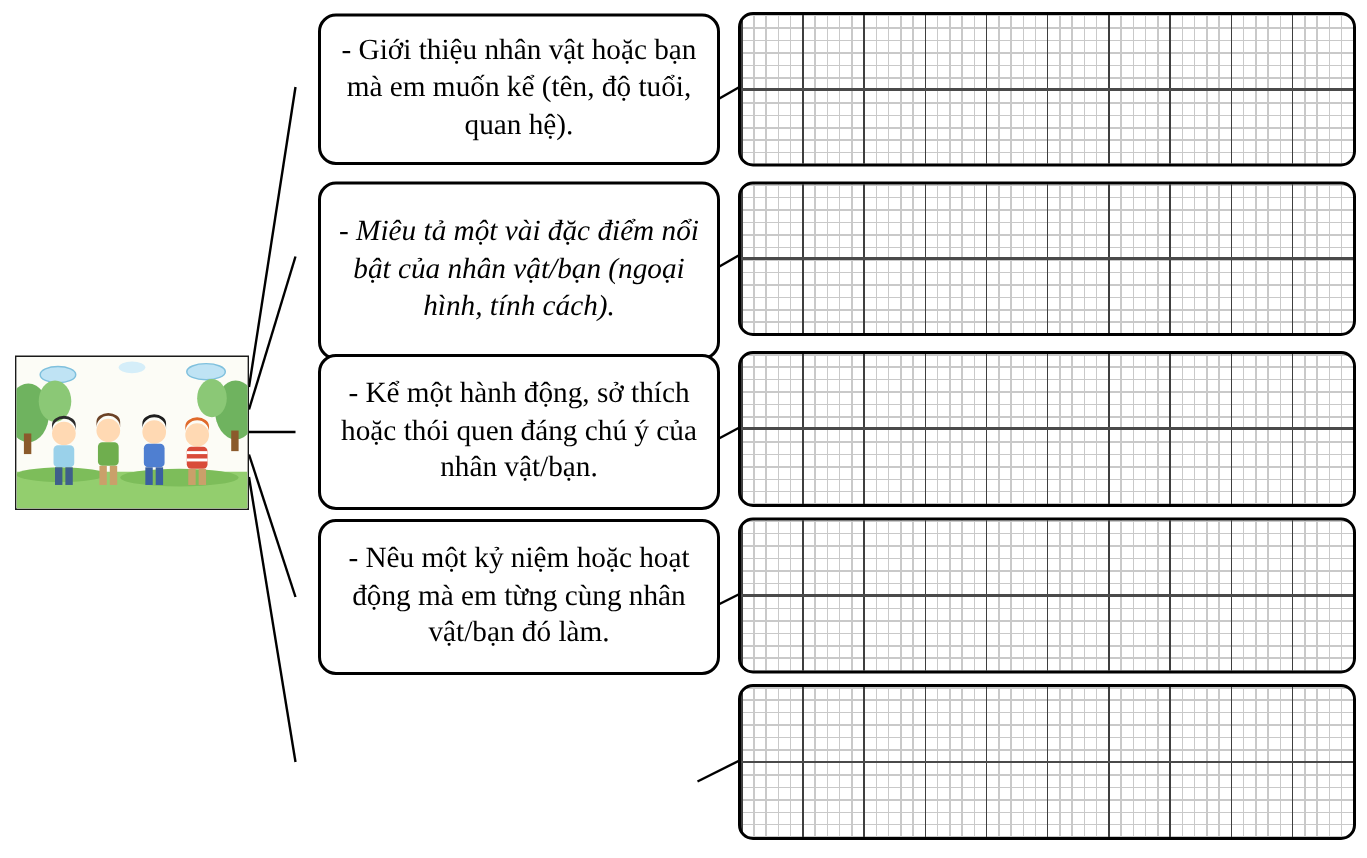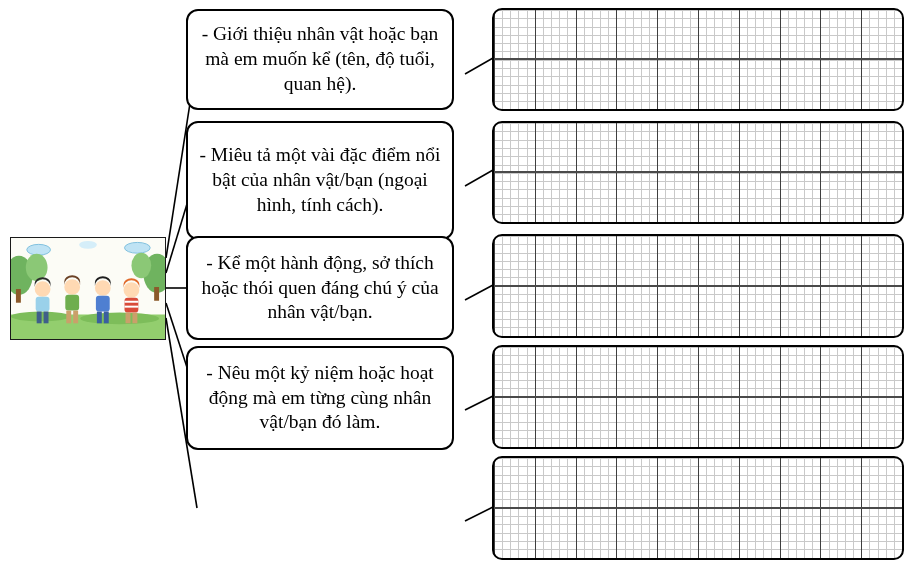--- a/index.html
+++ b/index.html
@@ -5,26 +5,26 @@
   html,body{margin:0;padding:0;background:#fff;}
   body{font-family:"Liberation Serif","DejaVu Serif",serif;color:#000;}
   .canvas{position:relative;width:911px;height:572px;background:#fff;overflow:hidden;}
 
   
   .illustration{position:absolute;left:10px;top:237px;width:156px;height:103px;
     border:1.5px solid #1a1a1a;box-sizing:border-box;background:#fdfdf8;}
   .illustration svg{display:block;width:100%;height:100%;}
 
   
-  .prompt-box{position:absolute;left:186px;width:268px;box-sizing:border-box;
+  .prompt-box{position:absolute;left:212px;width:268px;box-sizing:border-box;
     border:2px solid #000;border-radius:12px;background:#fff;
     display:flex;align-items:center;justify-content:center;text-align:center;
     padding:4px 10px;font-size:19.5px;line-height:1.27;}
   .b1{top:9px;height:101px;}
-  .b2{top:121px;height:119px;}
+  .b2{top:121px;height:119px;font-style:italic;}
   .b3{top:236px;height:104px;}
   .b4{top:346px;height:104px;justify-content:center;}
   .b5{top:457px;height:103px;}
 
   
   .grid-box{position:absolute;left:492px;width:412px;box-sizing:border-box;
     border:2px solid #000;border-radius:10px;background-color:#fff;
     background-image:
       linear-gradient(to bottom, transparent 0, transparent calc(50% - 1px), #4a4a4a calc(50% - 1px), #4a4a4a calc(50% + 1px), transparent calc(50% + 1px)),
       repeating-linear-gradient(to right, #3f3f3f 0, #3f3f3f 1px, transparent 1px, transparent 40.8px),

